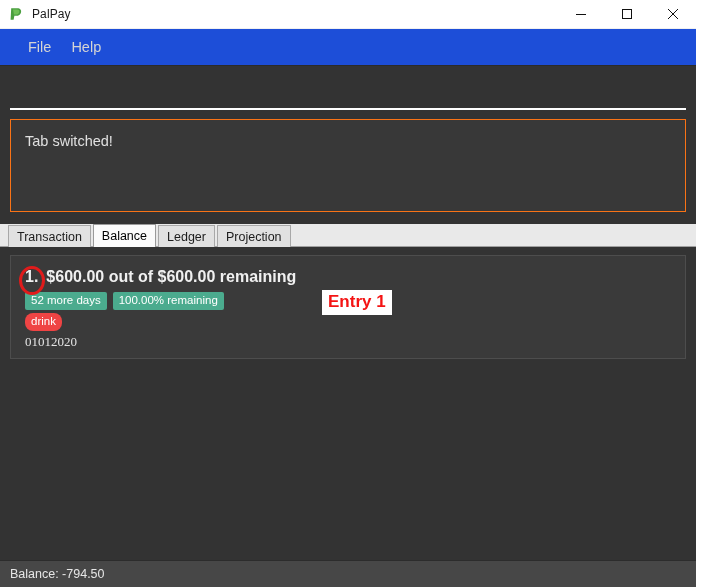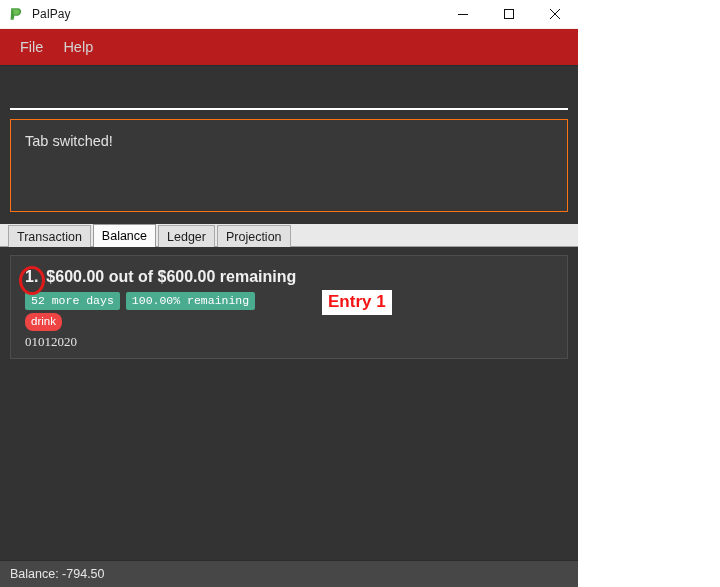--- a/index.html
+++ b/index.html
@@ -9,21 +9,21 @@
   }
   body {
     width: 720px;
     height: 587px;
     overflow: hidden;
     font-family: "Liberation Sans", sans-serif;
     -webkit-font-smoothing: antialiased;
   }
   .app-window {
     position: relative;
-    width: 578px;
+    width: 696px;
     height: 587px;
     background: #333333;
     display: flex;
     flex-direction: column;
   }
 
   
   .titlebar {
     height: 28px;
     min-height: 28px;
@@ -65,24 +65,24 @@
     color: #101010;
     font-size: 11px;
     font-family: "Liberation Sans", sans-serif;
   }
   .win-btn svg { display: block; }
 
   
   .menubar {
     height: 36px;
     min-height: 36px;
-    background: #b91c1c;
-    display: flex;
-    align-items: center;
-    padding-left: 10px;
+    background: #1d4ed8;
+    display: flex;
+    align-items: center;
+    padding-left: 18px;
     border-bottom: 1px solid #2b2b2b;
   }
   .menu-item {
     color: #d4d4d4;
     font-size: 14.5px;
     padding: 4px 10px;
     font-family: "Liberation Sans", sans-serif;
   }
 
   
@@ -203,21 +203,21 @@
   }
   .badge {
     display: inline-block;
     font-size: 11.5px;
     color: #ffffff;
     padding: 2px 6px 3px 6px;
     border-radius: 2px;
     font-family: "Liberation Sans", sans-serif;
     line-height: 1.15;
   }
-  .badge.green { background: #4bab8e; font-family: Liberation Mono, monospace; }
+  .badge.green { background: #4bab8e; }
   .badge.blue  { background: #ef4444; border-radius: 8px; }
   .entry-date {
     color: #e3e3e3;
     font-size: 13px;
     font-family: Liberation Serif, serif;
     margin-top: 3px;
   }
 
   
   .annot-circle {

